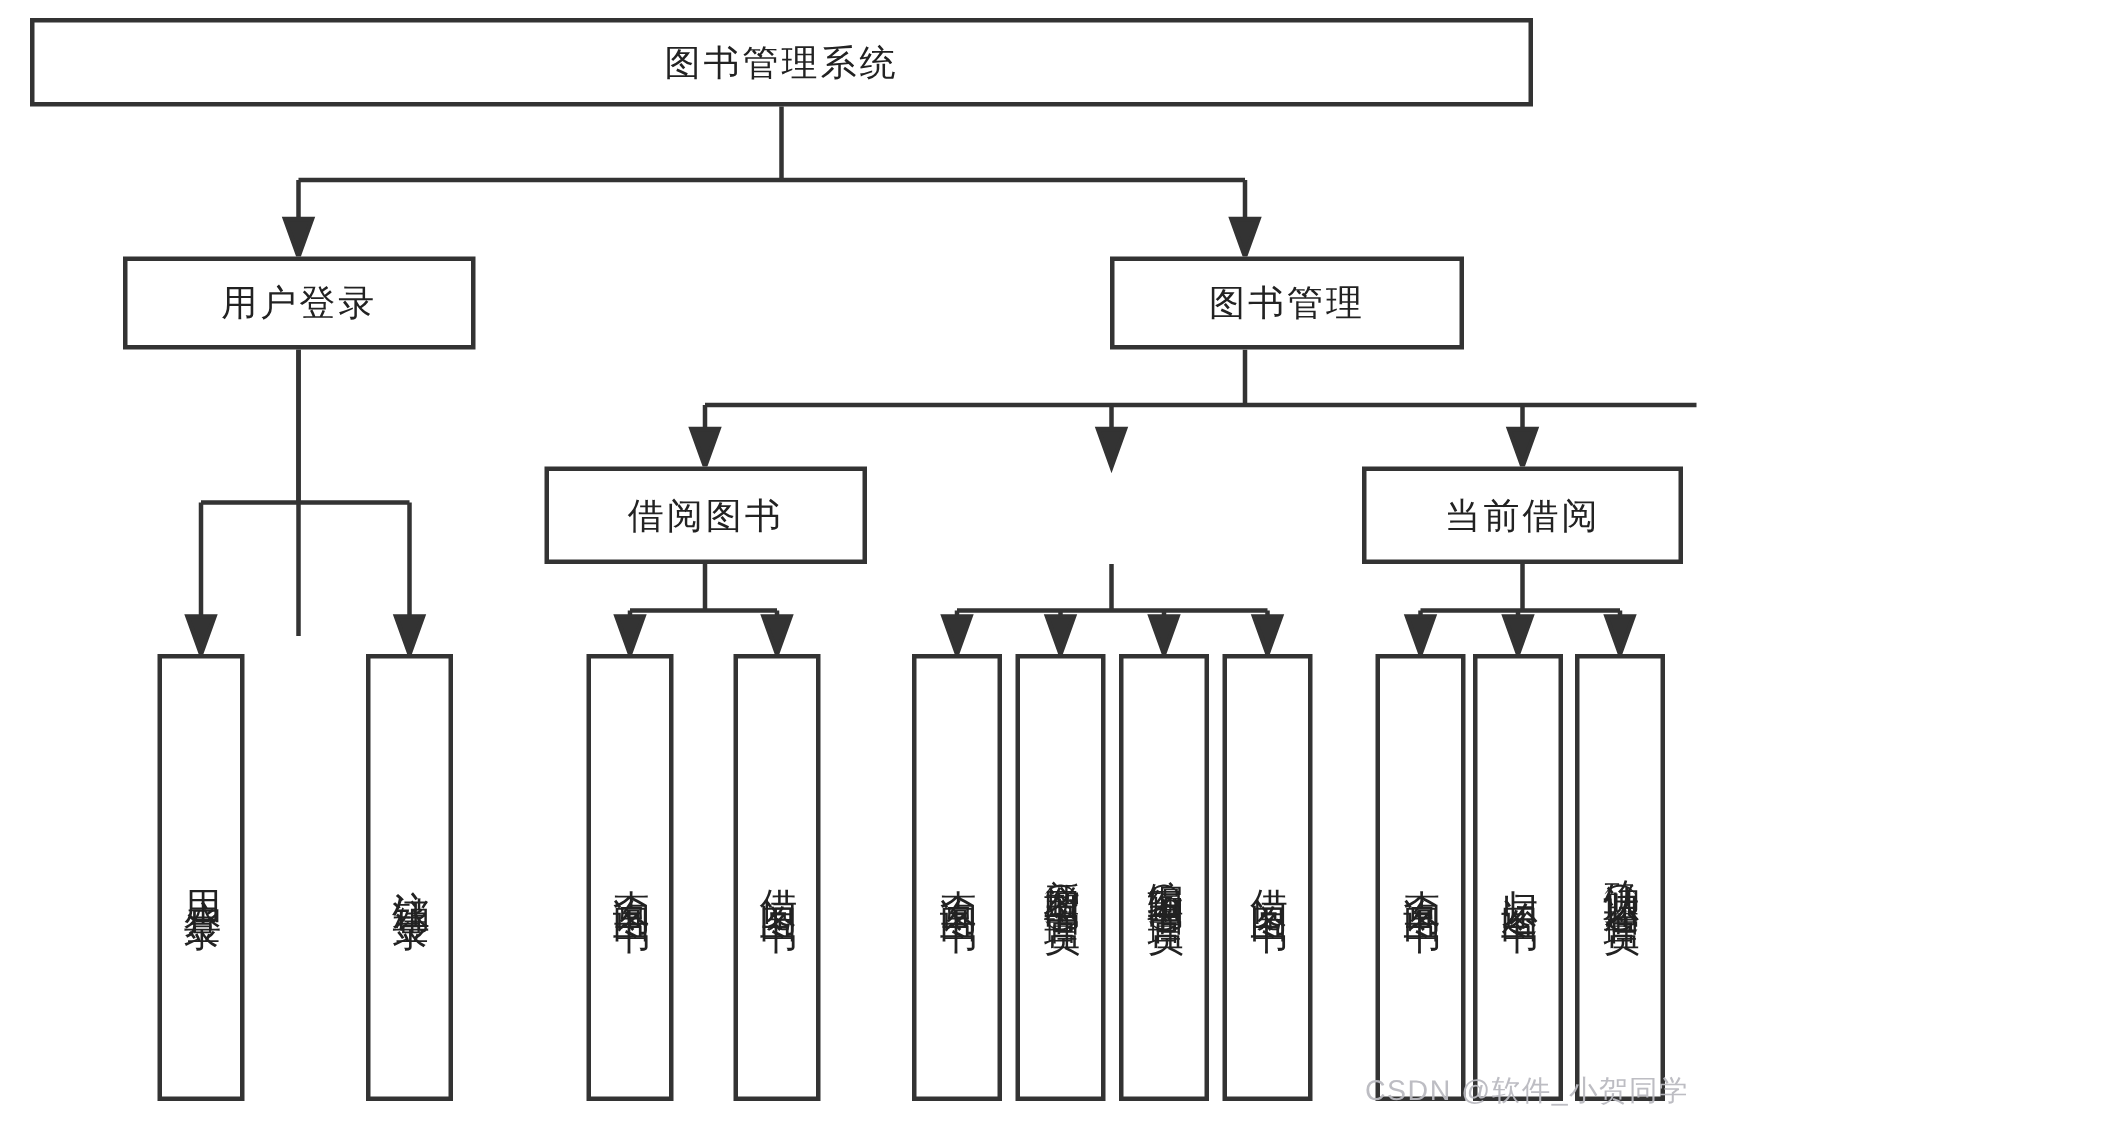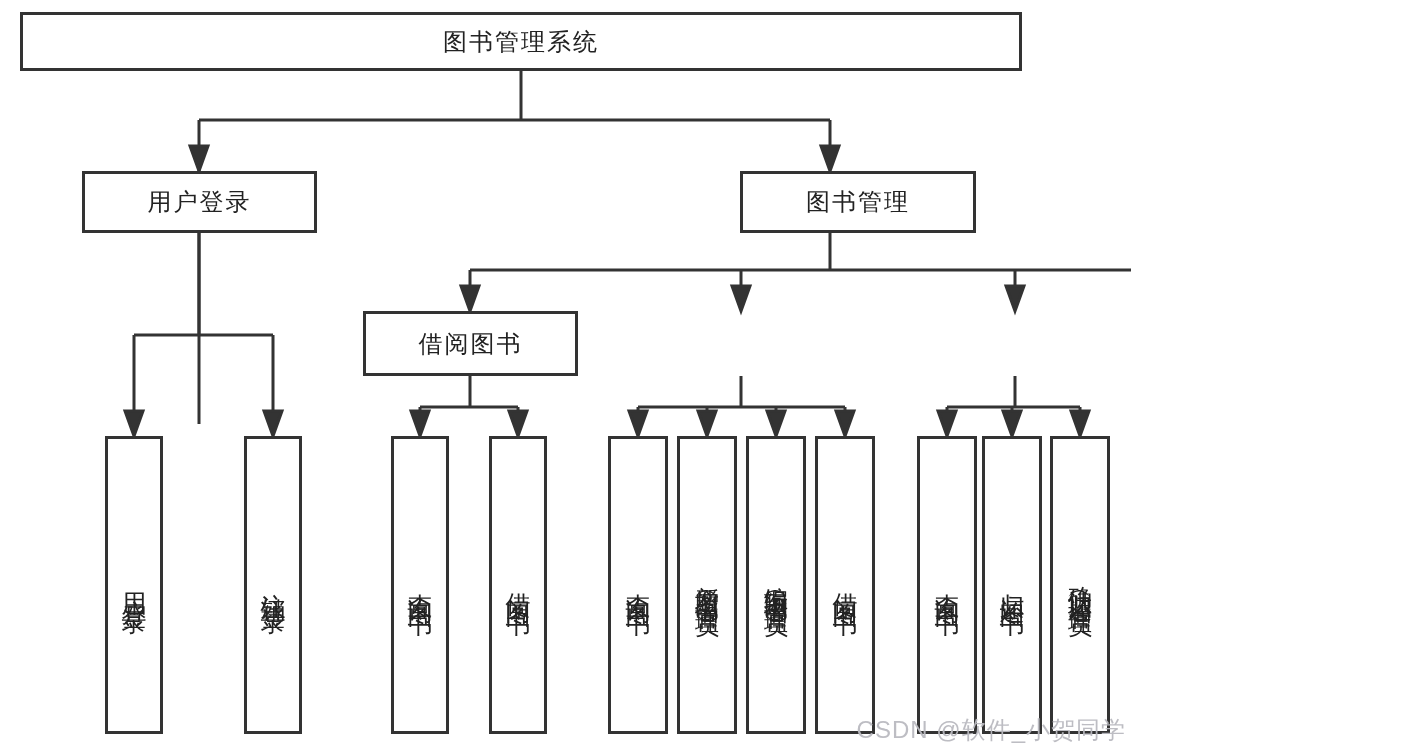--- a/index.html
+++ b/index.html
@@ -48,21 +48,21 @@
   }
   .vlabel.long {
     letter-spacing: 4px;
     font-size: 24px;
   }
   .watermark {
     position: absolute;
     right: 5px;
     top: 714px;
     z-index: 5;
-    font-size: 24px;
+    font-size: 19px;
     letter-spacing: 1px;
     color: rgba(185, 185, 192, 0.95);
     white-space: nowrap;
     text-align: center;
   }
 </style>
 </head>
 <body>
 
 <div class="canvas">
@@ -124,20 +124,23 @@
   <div class="node" style="left:82px; top:171px; width:235px; height:62px">
     <span class="hlabel">用户登录</span>
   </div>
   <div class="node" style="left:740px; top:171px; width:236px; height:62px">
     <span class="hlabel">图书管理</span>
   </div>
 
   <div class="node" style="left:363px; top:311px; width:215px; height:65px">
     <span class="hlabel">借阅图书</span>
   </div>
+  <div class="node" style="left:908px; top:311px; width:214px; height:65px">
+    <span class="hlabel">当前借阅</span>
+  </div>
 
   <div class="node" style="left:105px; top:436px; width:58px; height:298px">
     <span class="vlabel">用户登录</span>
   </div>
   <div class="node" style="left:244px; top:436px; width:58px; height:298px">
     <span class="vlabel">注销登录</span>
   </div>
 
   <div class="node" style="left:391px; top:436px; width:58px; height:298px">
     <span class="vlabel">查询图书</span>

